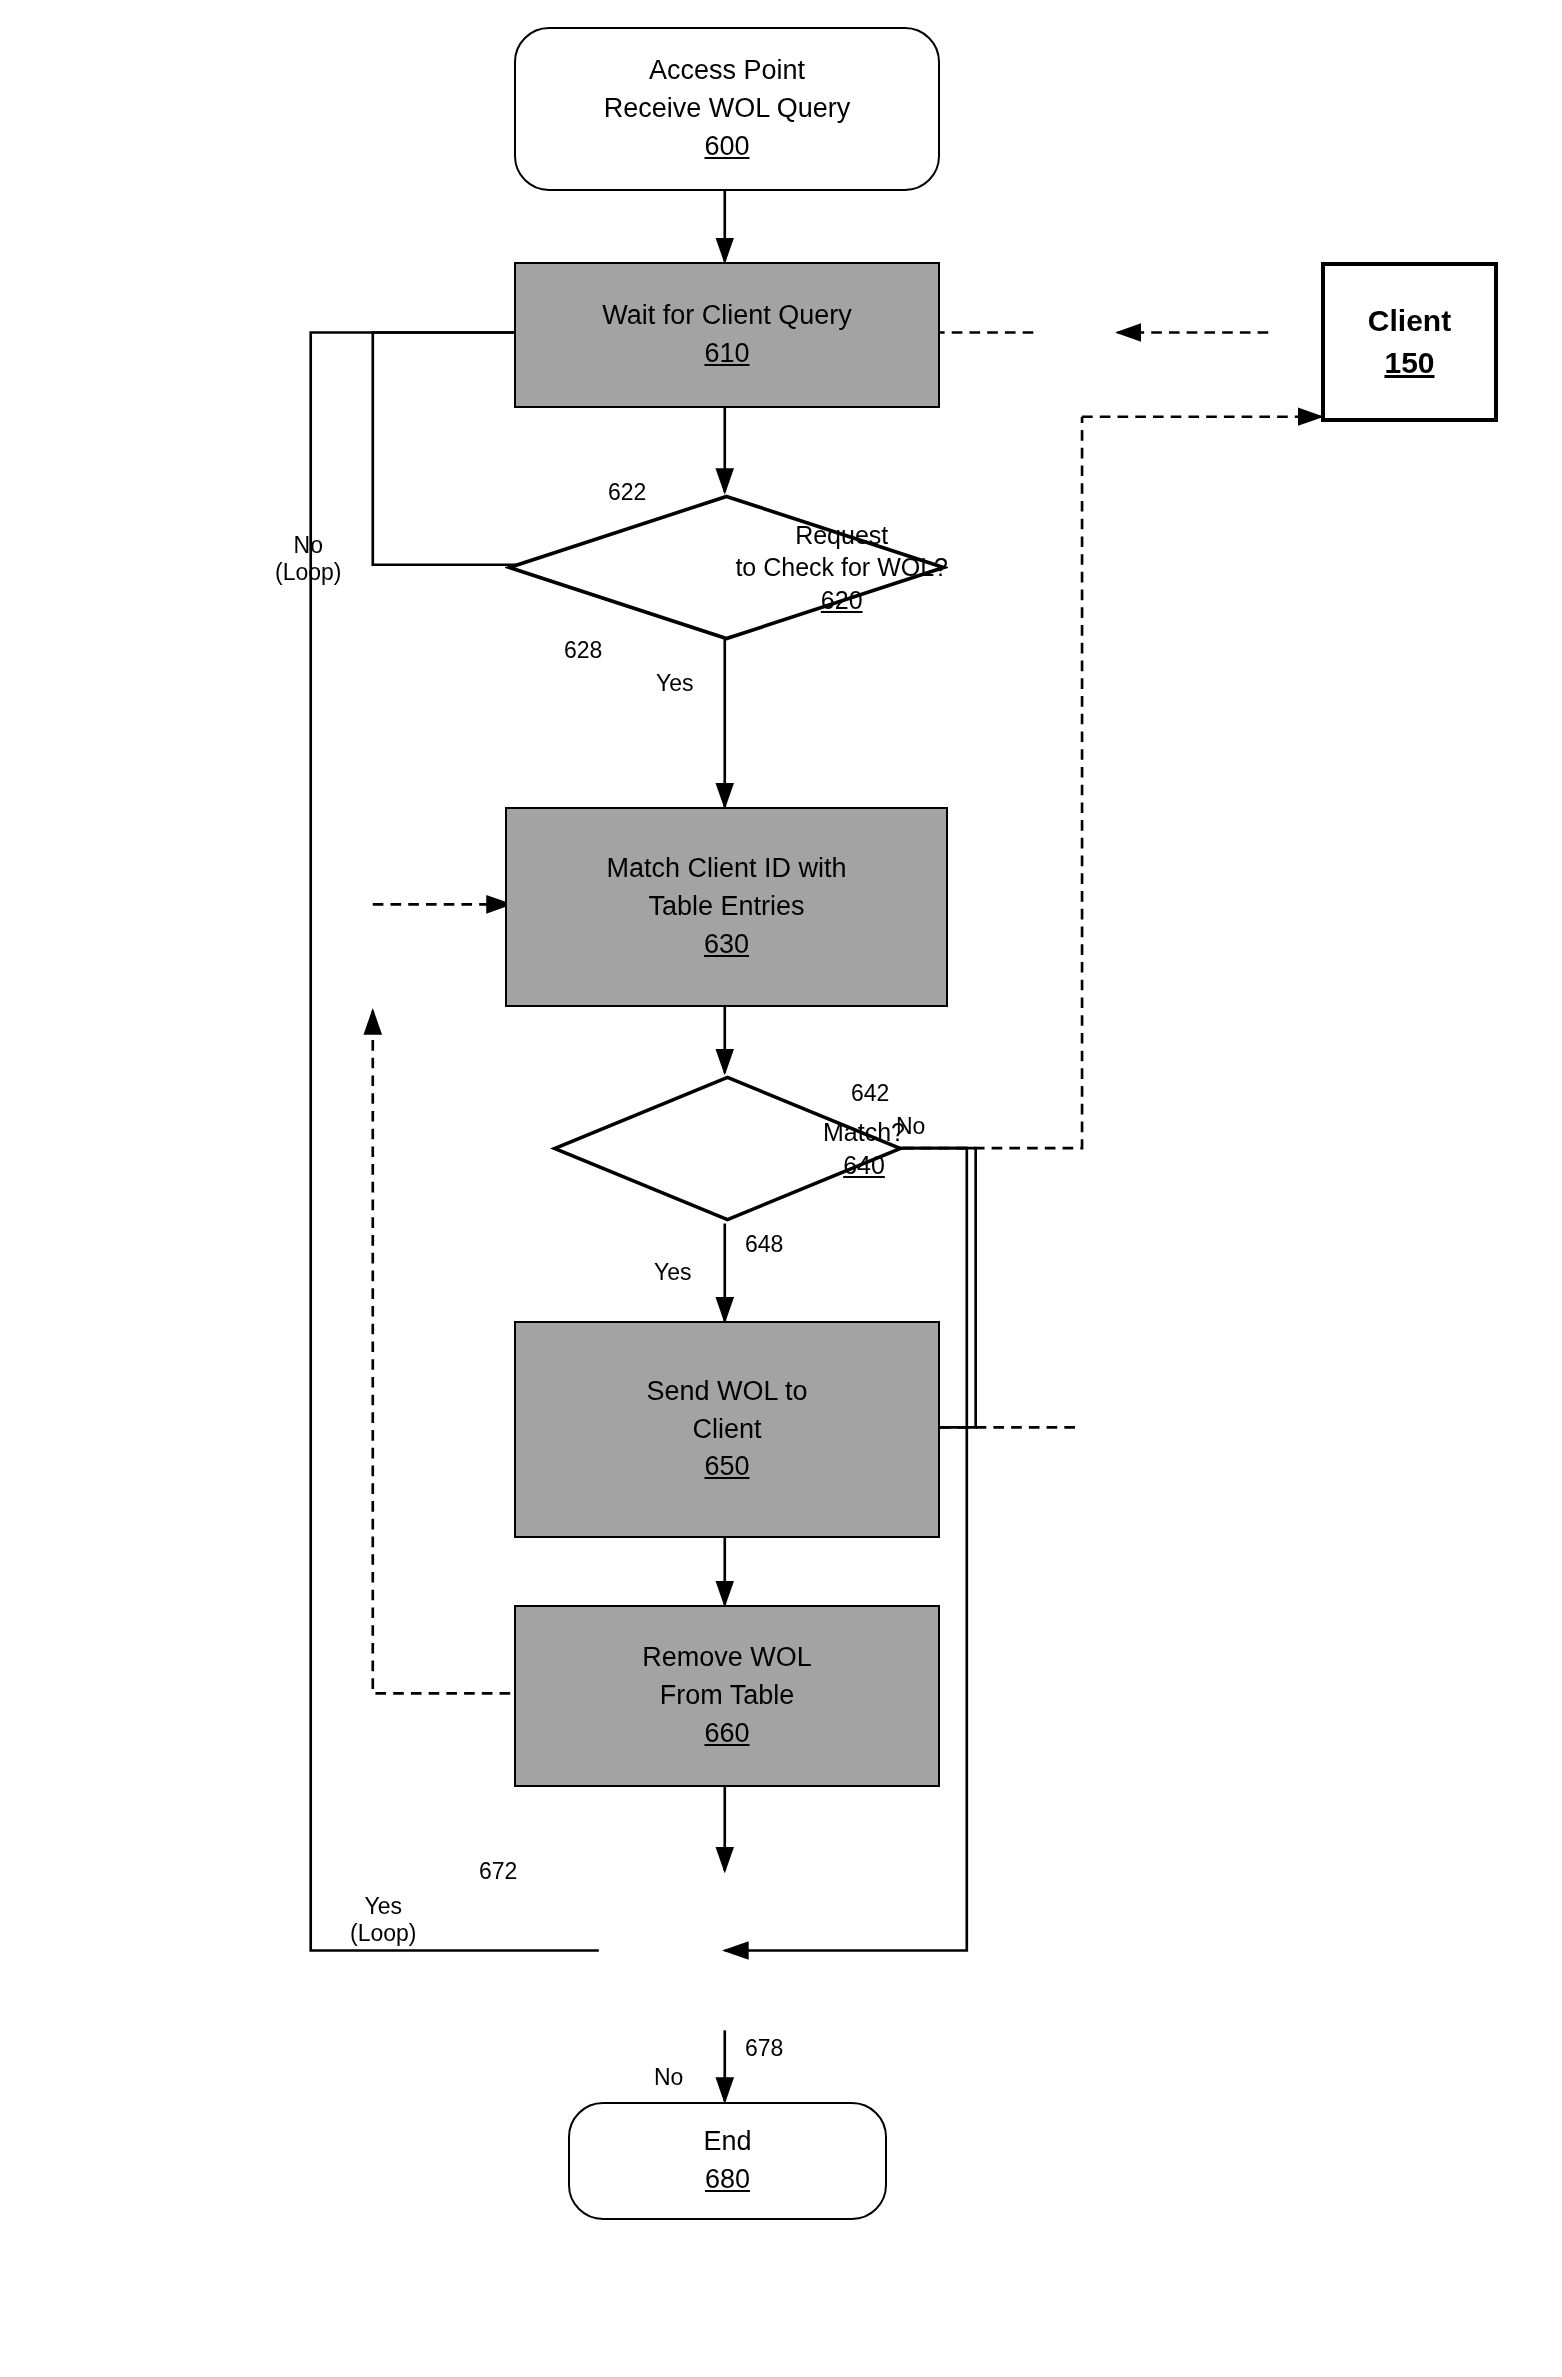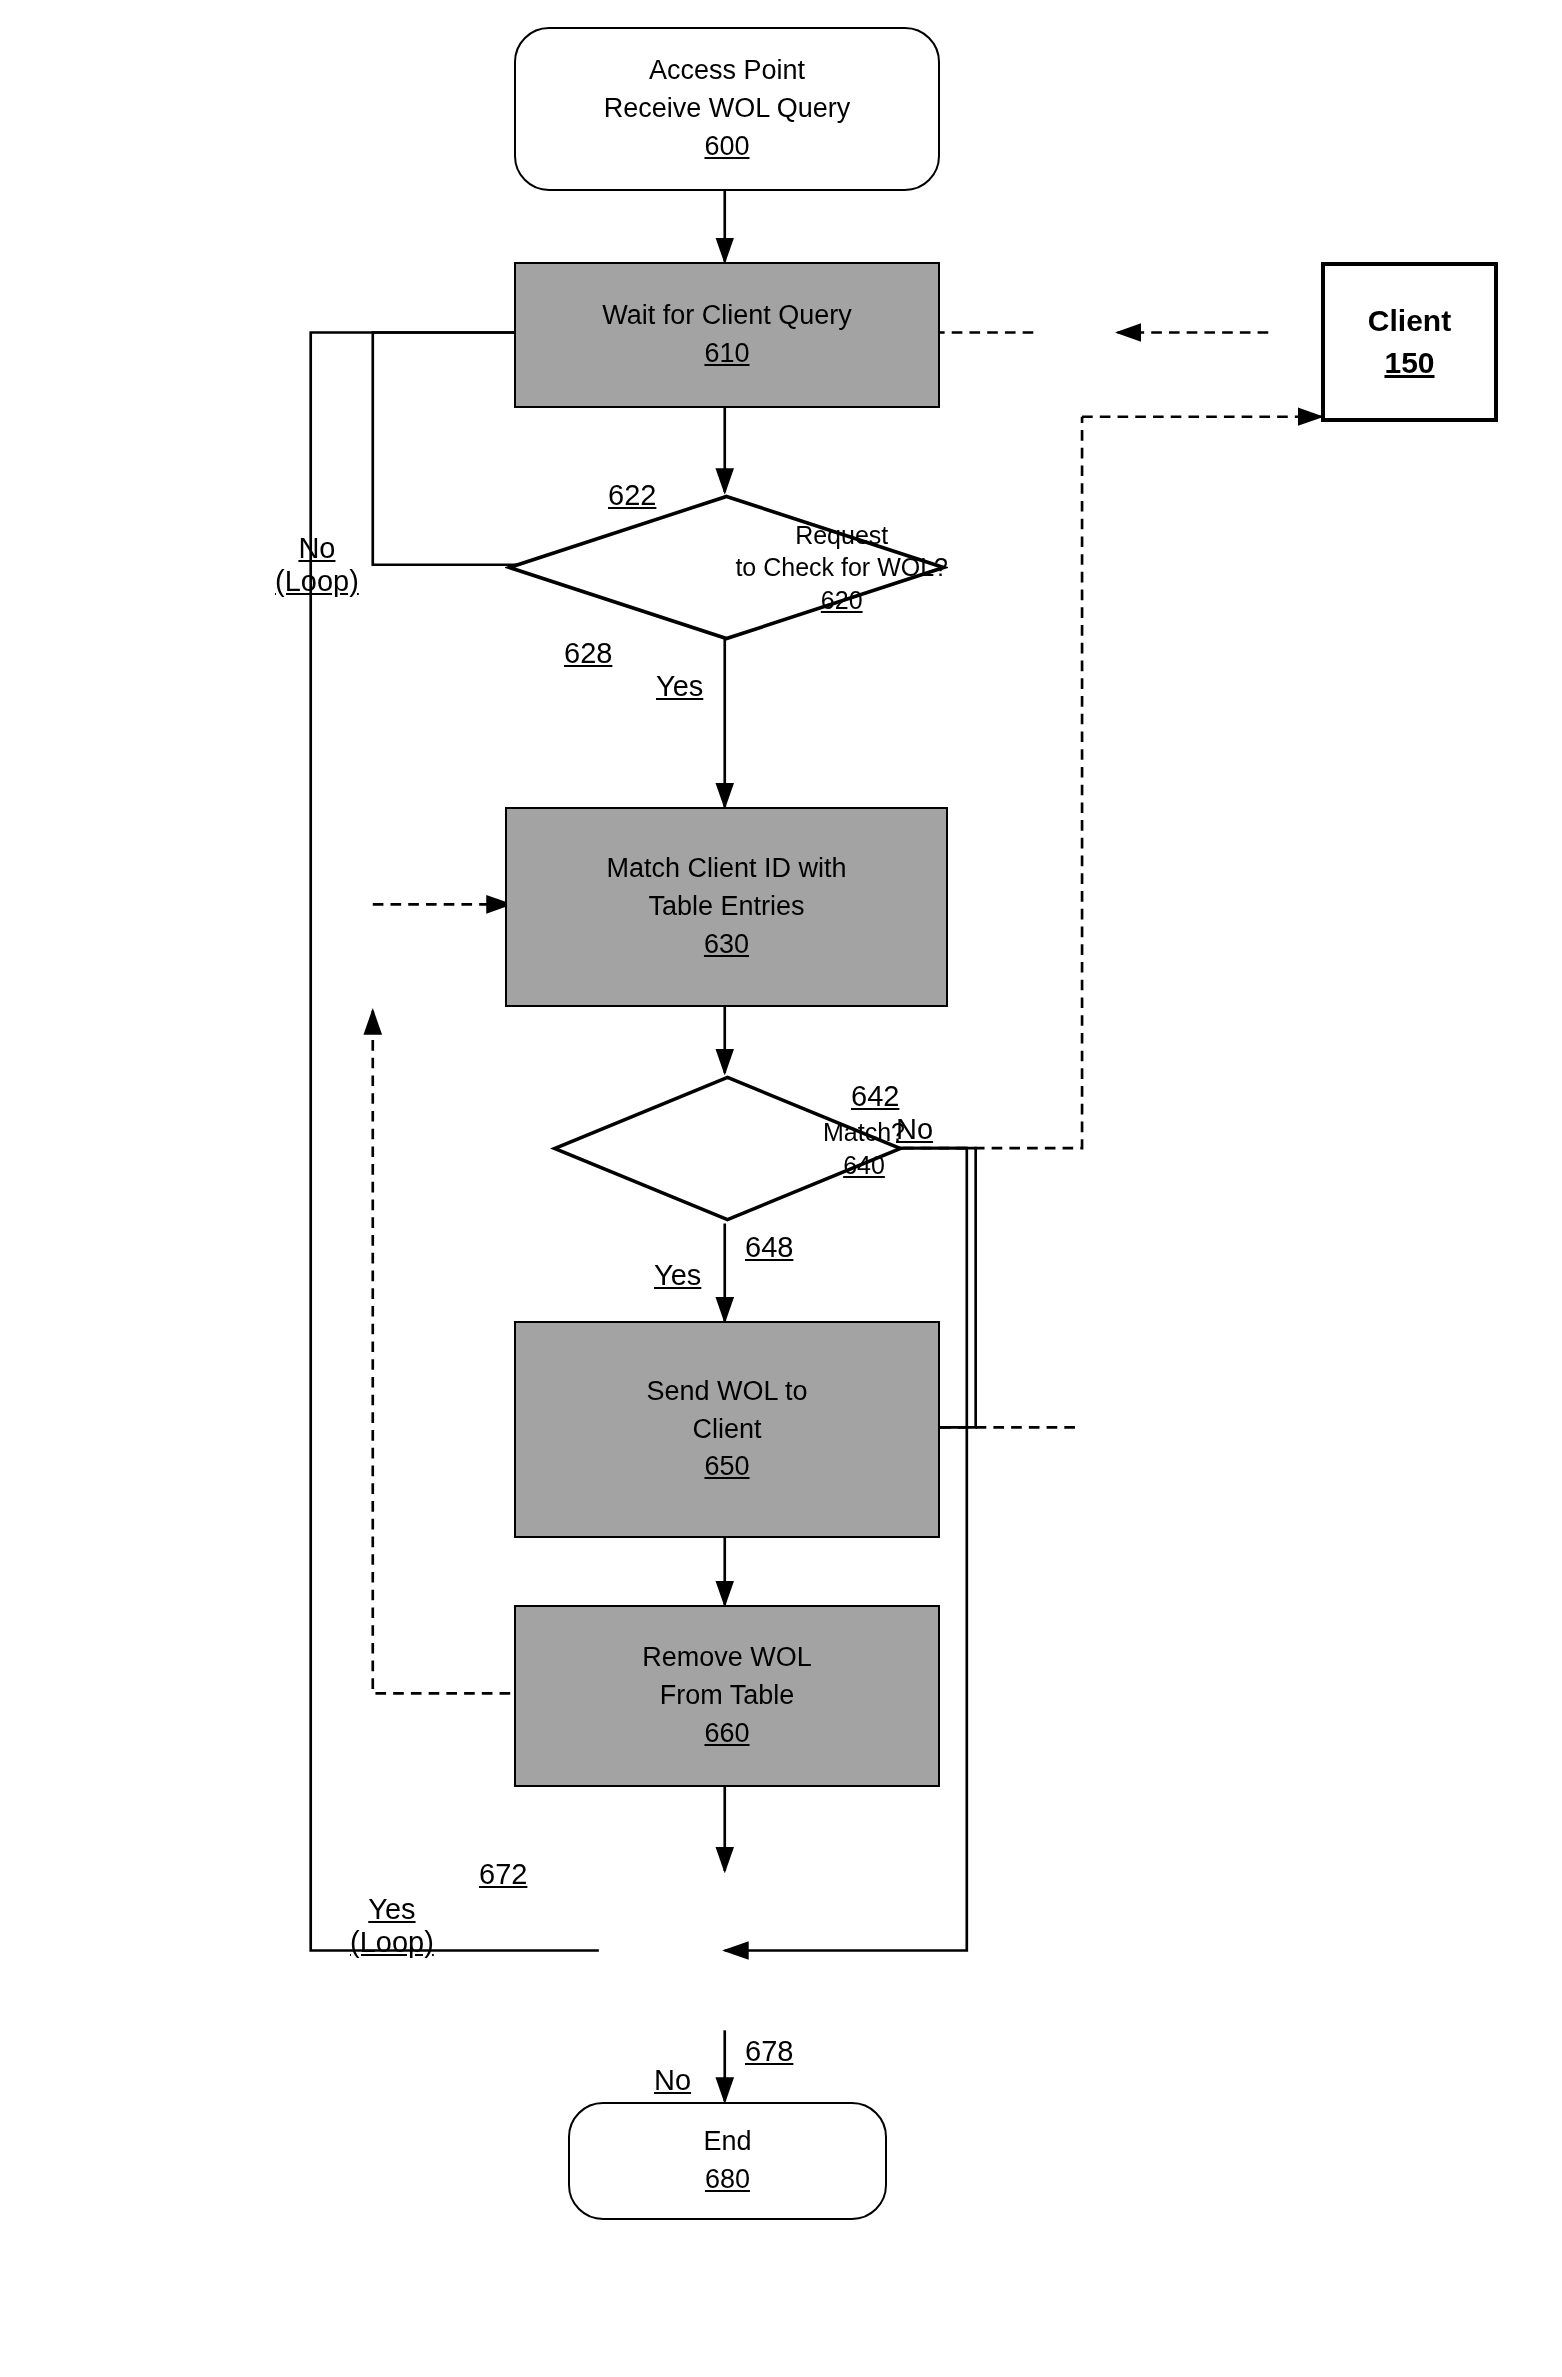--- a/index.html
+++ b/index.html
@@ -98,24 +98,23 @@
     .arrows-svg {
       position: absolute;
       top: 0; left: 0;
       width: 1563px;
       height: 2377px;
       pointer-events: none;
     }
 
     .label {
       position: absolute;
-      font-size: 29px;
+      font-size: 23px;
       color: #000;
       font-family: Arial, sans-serif;
-      text-decoration: underline;
     }
   </style>
 </head>
 <body>
 
 <div class="diagram-container">
 
   <svg class="arrows-svg" viewBox="0 0 1762 2681" width="1563" height="2377">
     <defs>
       <marker id="arrowhead" markerWidth="10" markerHeight="7" refX="9" refY="3.5" orient="auto">

